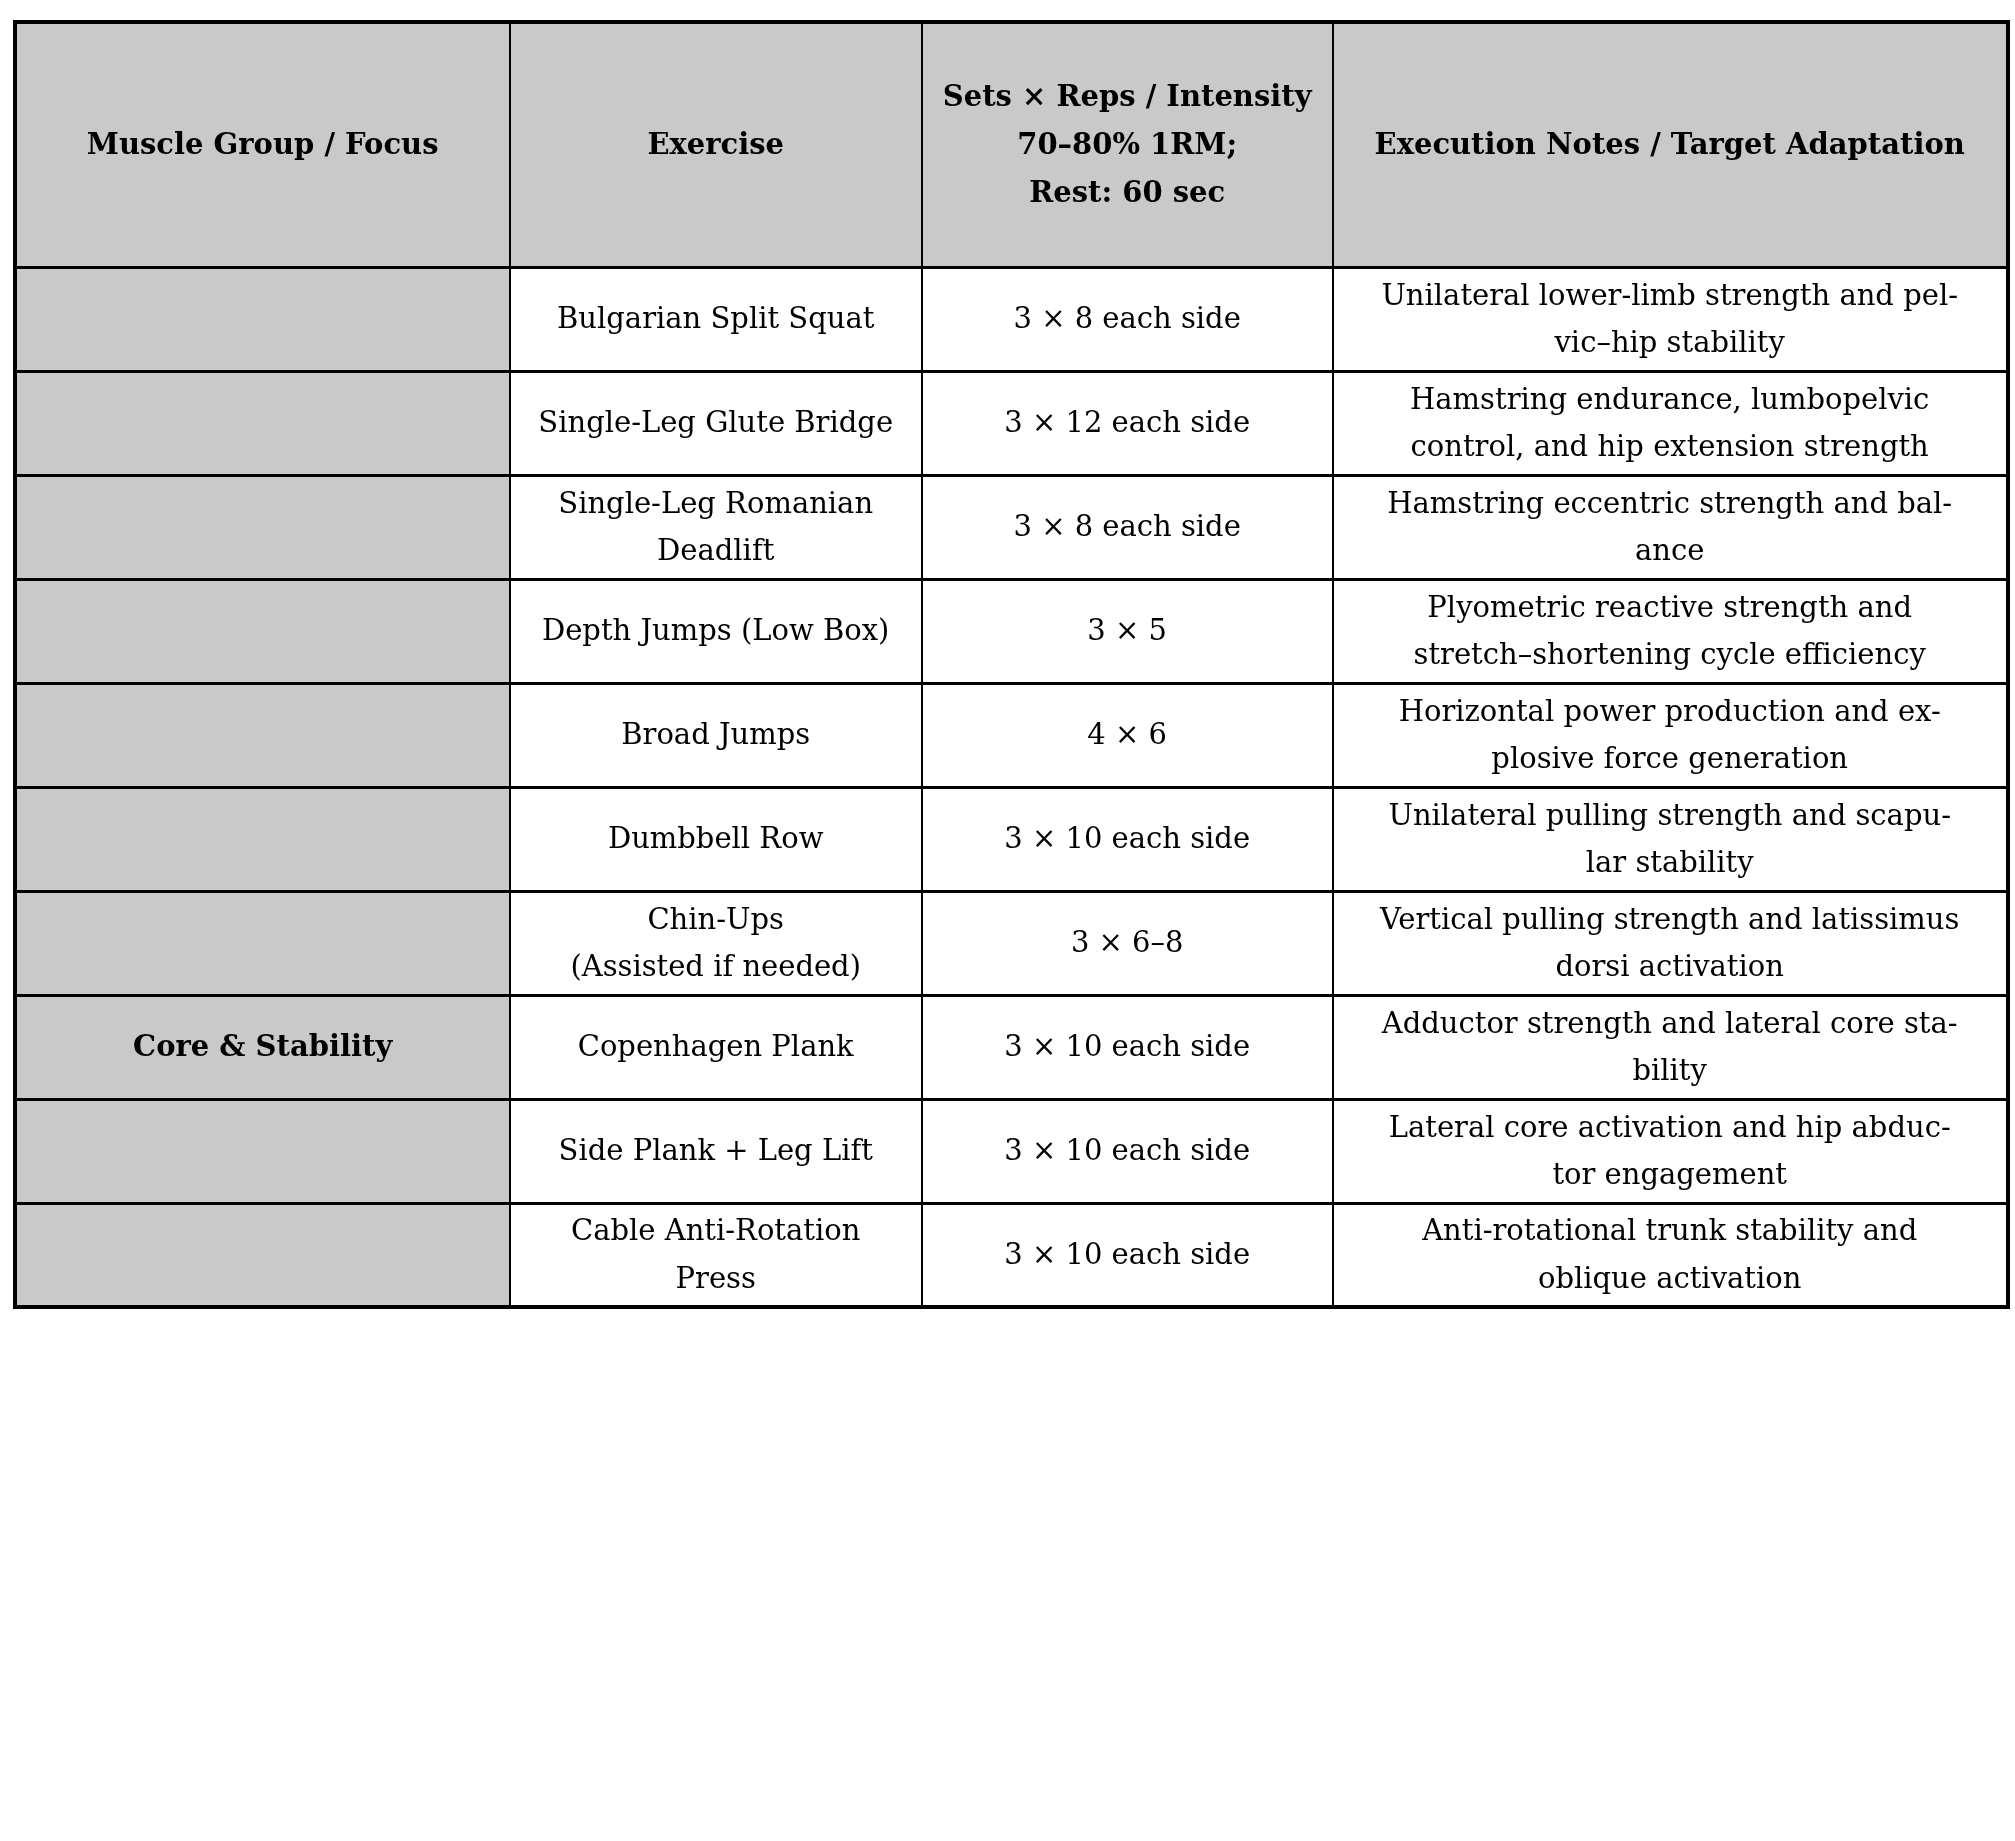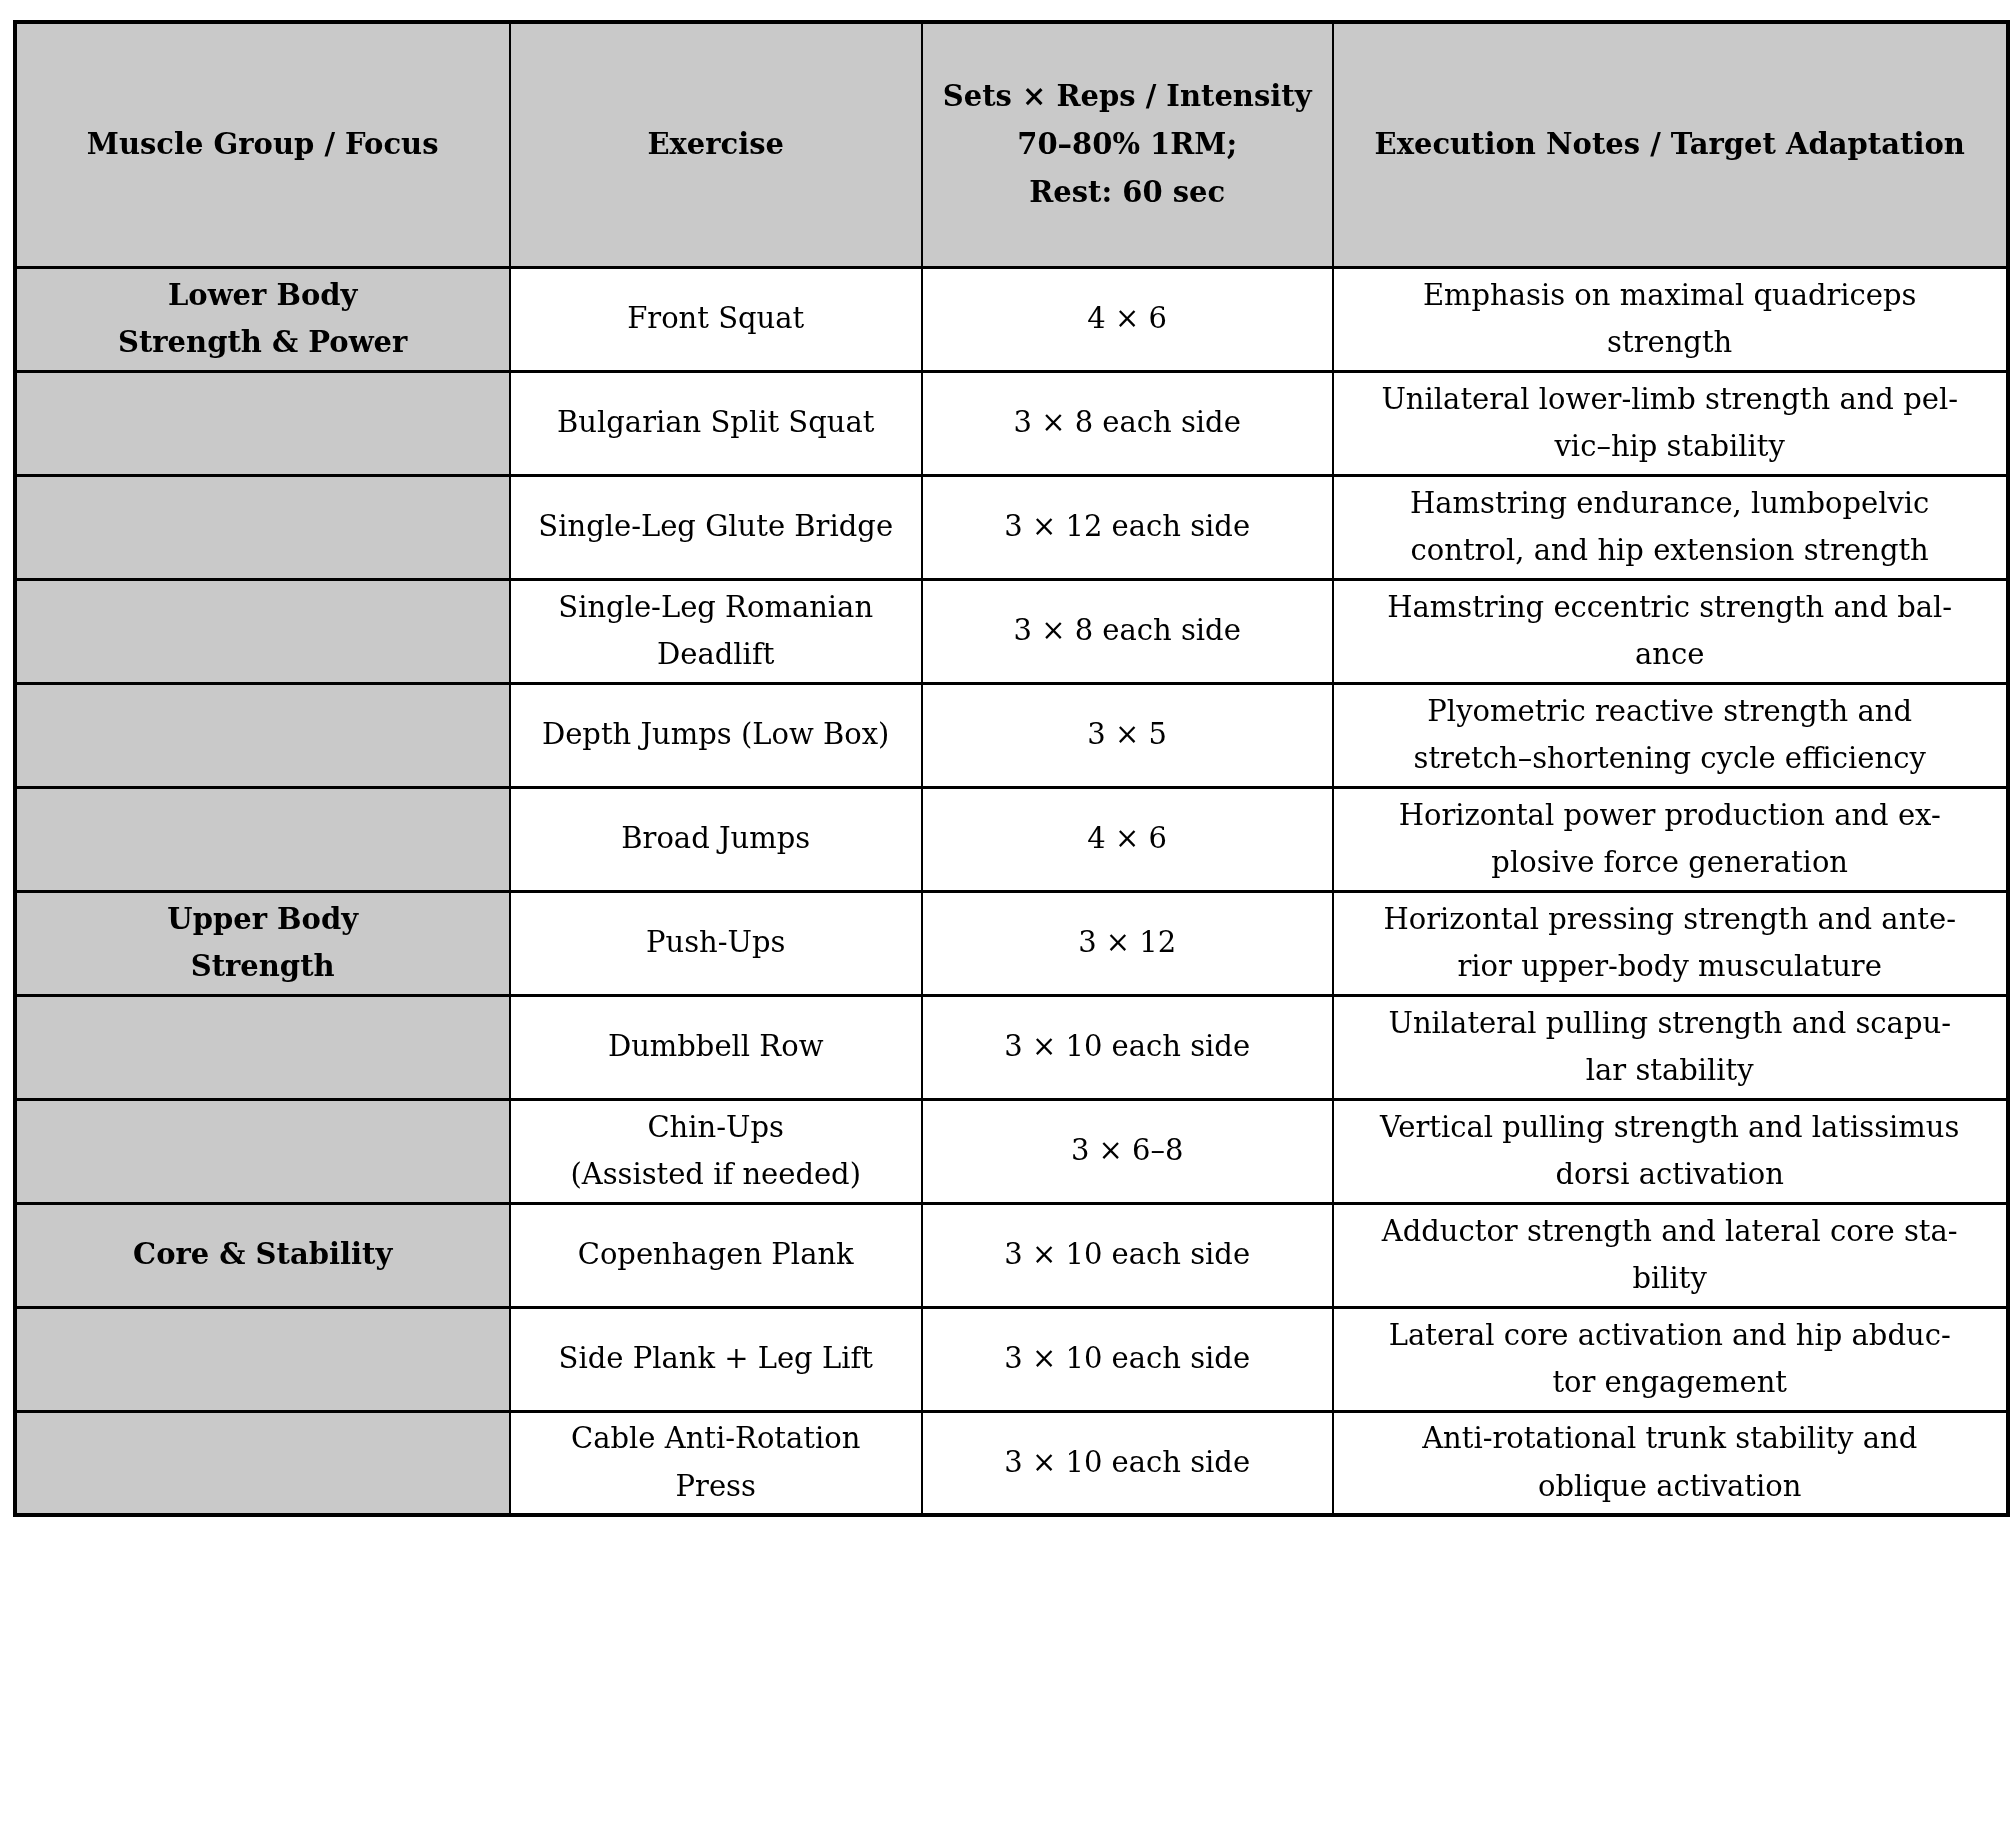--- a/index.html
+++ b/index.html
@@ -57,28 +57,20 @@
       <tr class="hdr">
         <td class="g b">Muscle Group / Focus</td>
         <td class="g b">Exercise</td>
         <td class="g b">Sets × Reps / Intensity
 70–80% 1RM;
 Rest: 60 sec</td>
         <td class="g b">Execution Notes / Target Adaptation</td>
       </tr>
 
       <tr class="row">
-        <td class="g b">Lower Body
-Strength &amp; Power</td>
-        <td>Front Squat</td>
-        <td>4 × 6</td>
-        <td>Emphasis on maximal quadriceps
-strength</td>
-      </tr>
-      <tr class="row">
         <td class="g b"></td>
         <td>Bulgarian Split Squat</td>
         <td>3 × 8 each side</td>
         <td>Unilateral lower-limb strength and pel-
 vic–hip stability</td>
       </tr>
       <tr class="row">
         <td class="g b"></td>
         <td>Single-Leg Glute Bridge</td>
         <td>3 × 12 each side</td>
@@ -99,28 +91,20 @@
         <td>3 × 5</td>
         <td>Plyometric reactive strength and
 stretch–shortening cycle efficiency</td>
       </tr>
       <tr class="row">
         <td class="g b"></td>
         <td>Broad Jumps</td>
         <td>4 × 6</td>
         <td>Horizontal power production and ex-
 plosive force generation</td>
-      </tr>
-      <tr class="row">
-        <td class="g b">Upper Body
-Strength</td>
-        <td>Push-Ups</td>
-        <td>3 × 12</td>
-        <td>Horizontal pressing strength and ante-
-rior upper-body musculature</td>
       </tr>
       <tr class="row">
         <td class="g b"></td>
         <td>Dumbbell Row</td>
         <td>3 × 10 each side</td>
         <td>Unilateral pulling strength and scapu-
 lar stability</td>
       </tr>
       <tr class="row">
         <td class="g b"></td>

